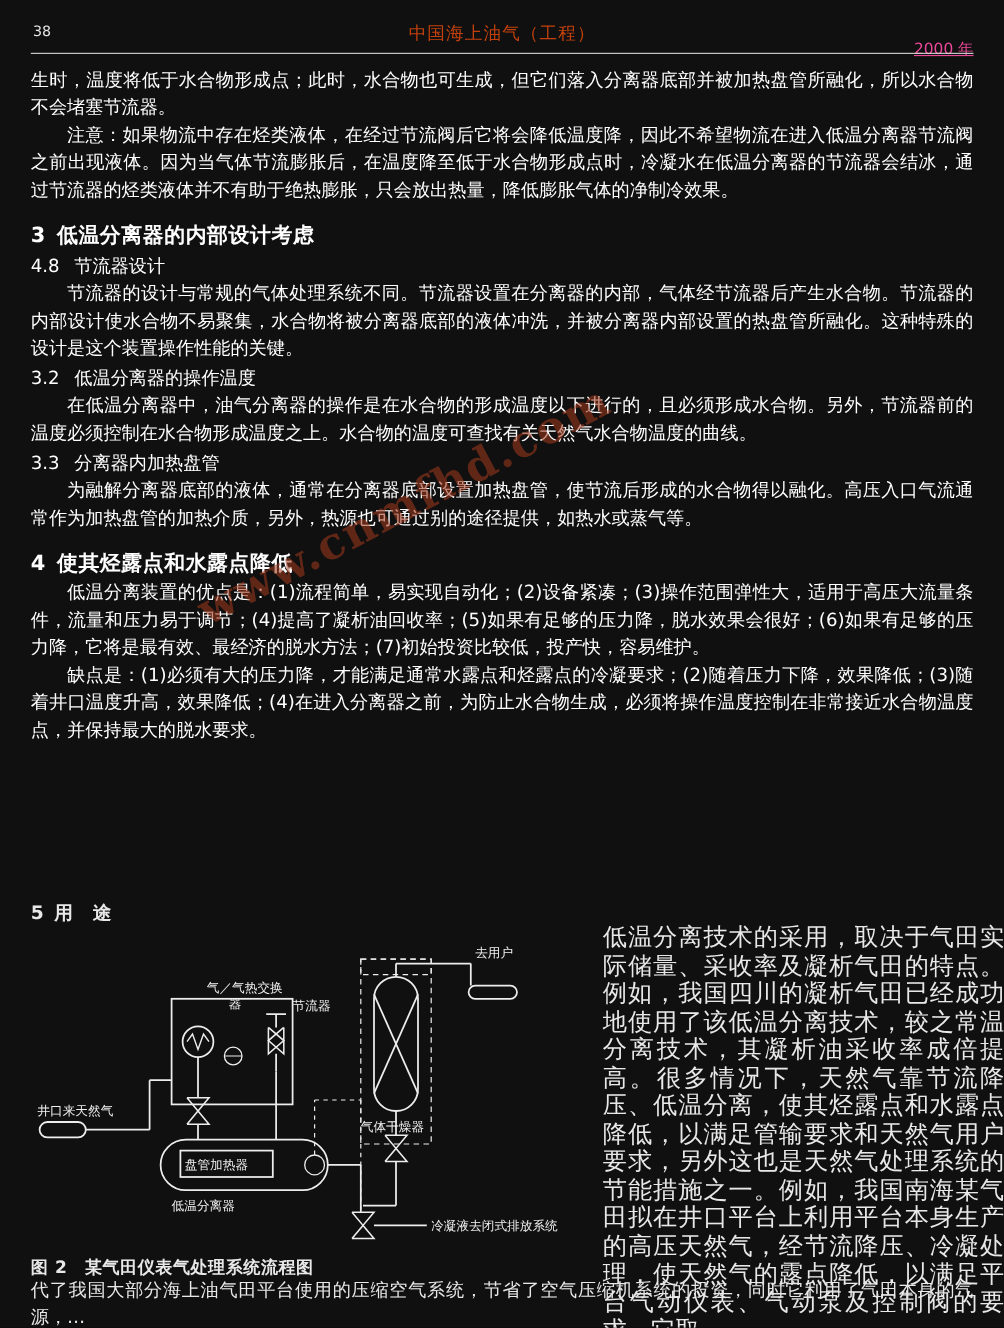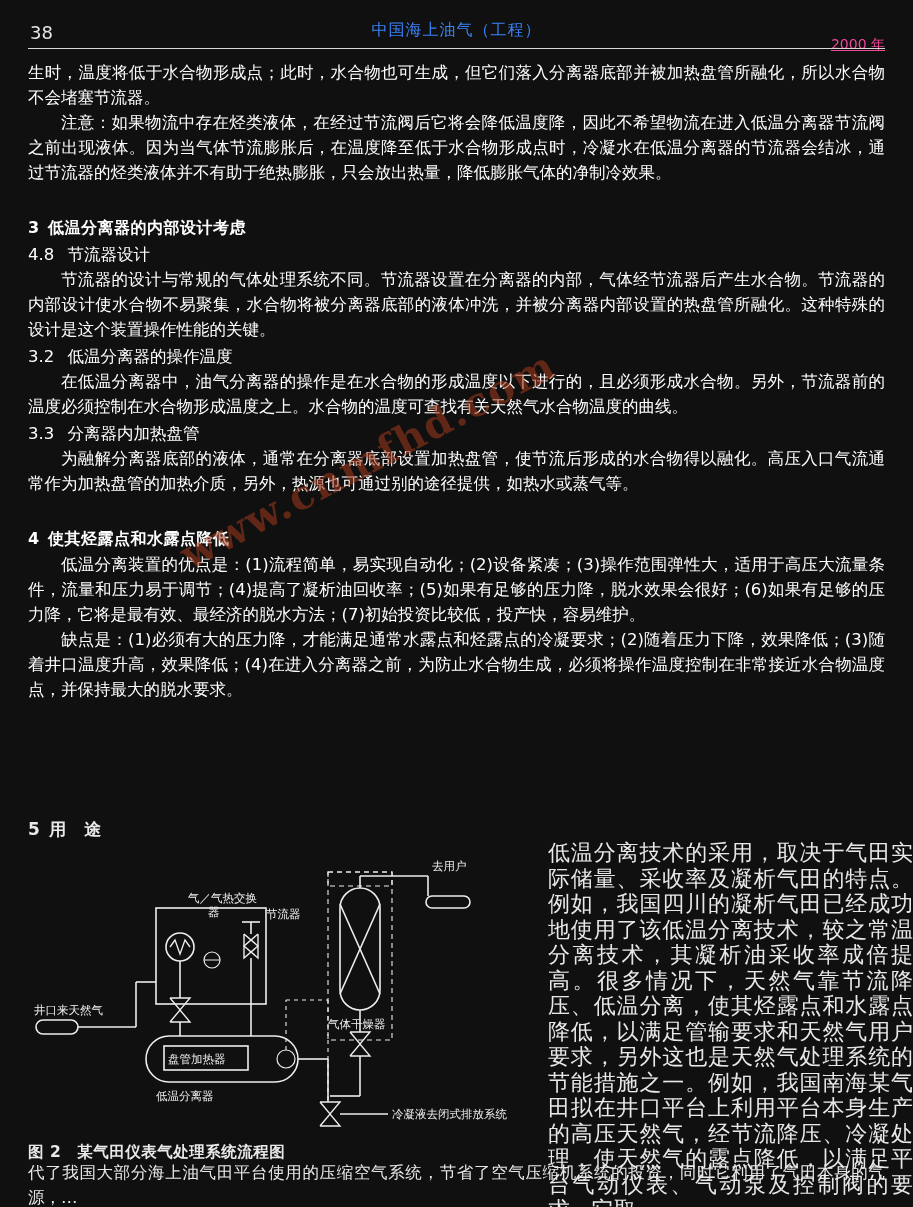--- a/index.html
+++ b/index.html
@@ -11,42 +11,42 @@
   .page{
     position:absolute;inset:0;
     background:#101010;
     padding:0;
   }
   
   .header{
     position:absolute;top:18px;left:28px;right:28px;height:34px;
   }
   .hdr-page{
-    position:absolute;left:2px;top:4px;font-size:18px;color:#e6e6e6;
+    position:absolute;left:2px;top:4px;font-size:13px;color:#e6e6e6;
   }
   .hdr-title{
     position:absolute;left:0;right:0;top:2px;text-align:center;
-    font-size:16px;letter-spacing:1px;color:#3b82f6;
+    font-size:16px;letter-spacing:1px;color:#c2410c;
   }
   .hdr-year{
     position:absolute;right:0;top:18px;font-size:14px;color:#ec4899;text-decoration:underline;
   }
   .hdr-rule{
     position:absolute;left:0;right:0;top:30px;height:1px;background:#d8d8d8;
   }
   
   .content{
     position:absolute;top:60px;left:28px;right:28px;
     font-size:16.5px;line-height:25px;color:#ffffff;
     text-align:justify;
   }
   p{margin:0;}
   .indent{text-indent:2em;}
   .sec-h{
-    font-weight:bold;font-size:16px;margin-top:22px;margin-bottom:1px;
+    font-weight:bold;font-size:19px;margin-top:9px;margin-bottom:1px;
     letter-spacing:.5px;
   }
   .sec-h .num{display:inline-block;min-width:1.25em;}
   .sub-h{
     font-size:16.5px;margin-top:2px;margin-bottom:0;
   }
   .sub-h .num{display:inline-block;min-width:2.4em;}
   .gap{height:8px;}
   
   .bottom{

